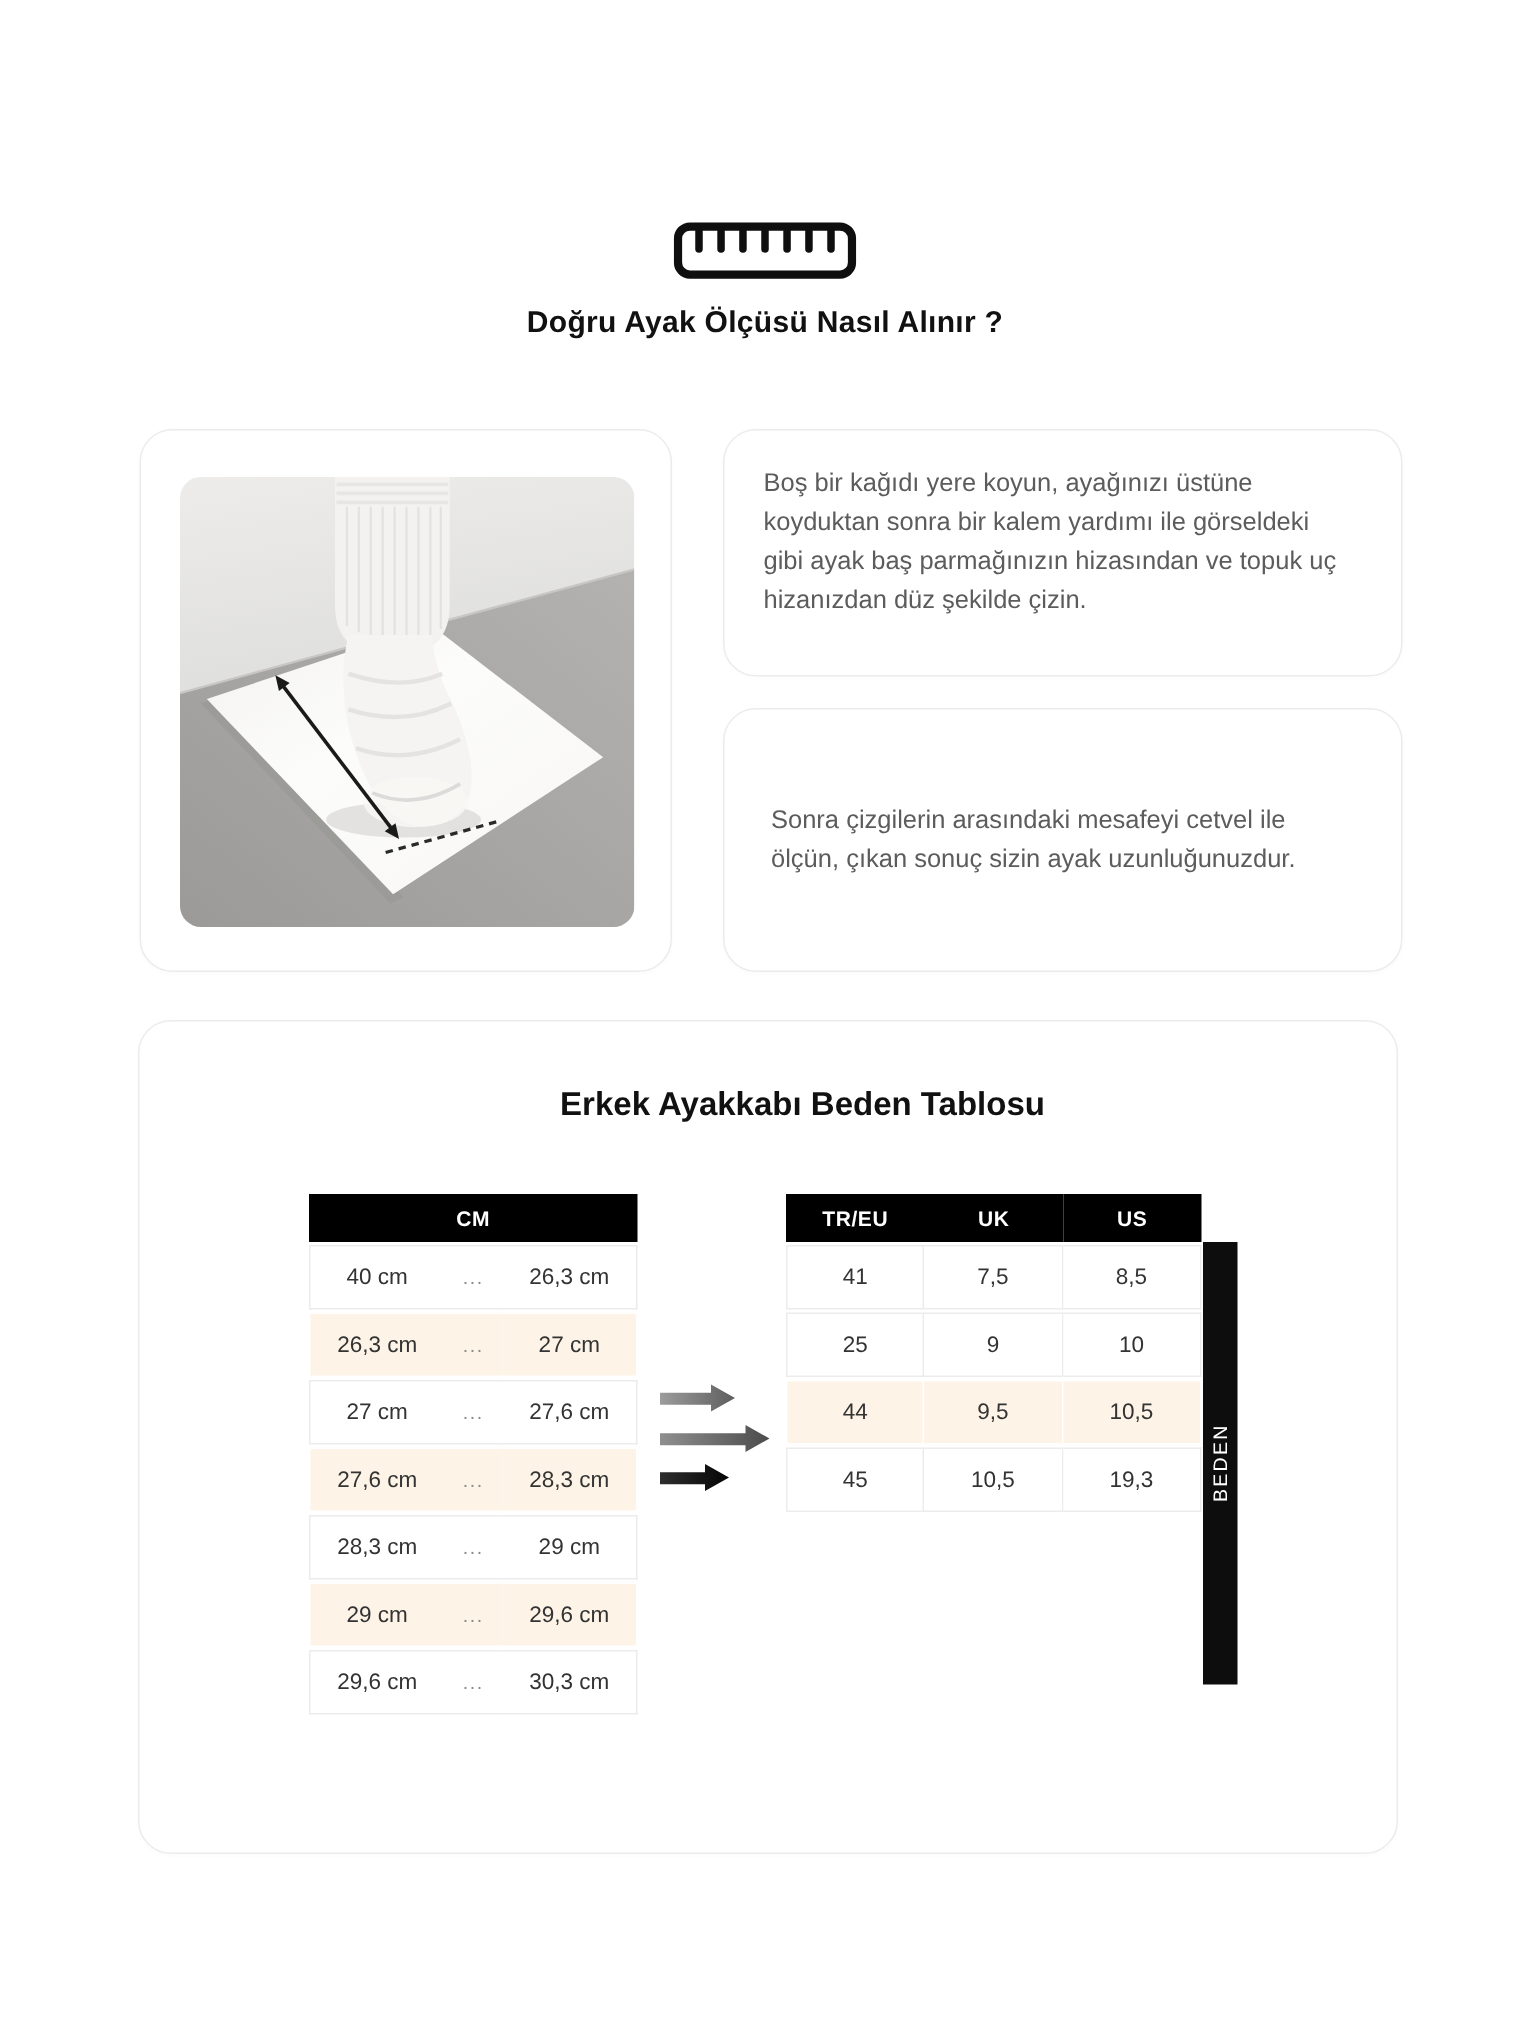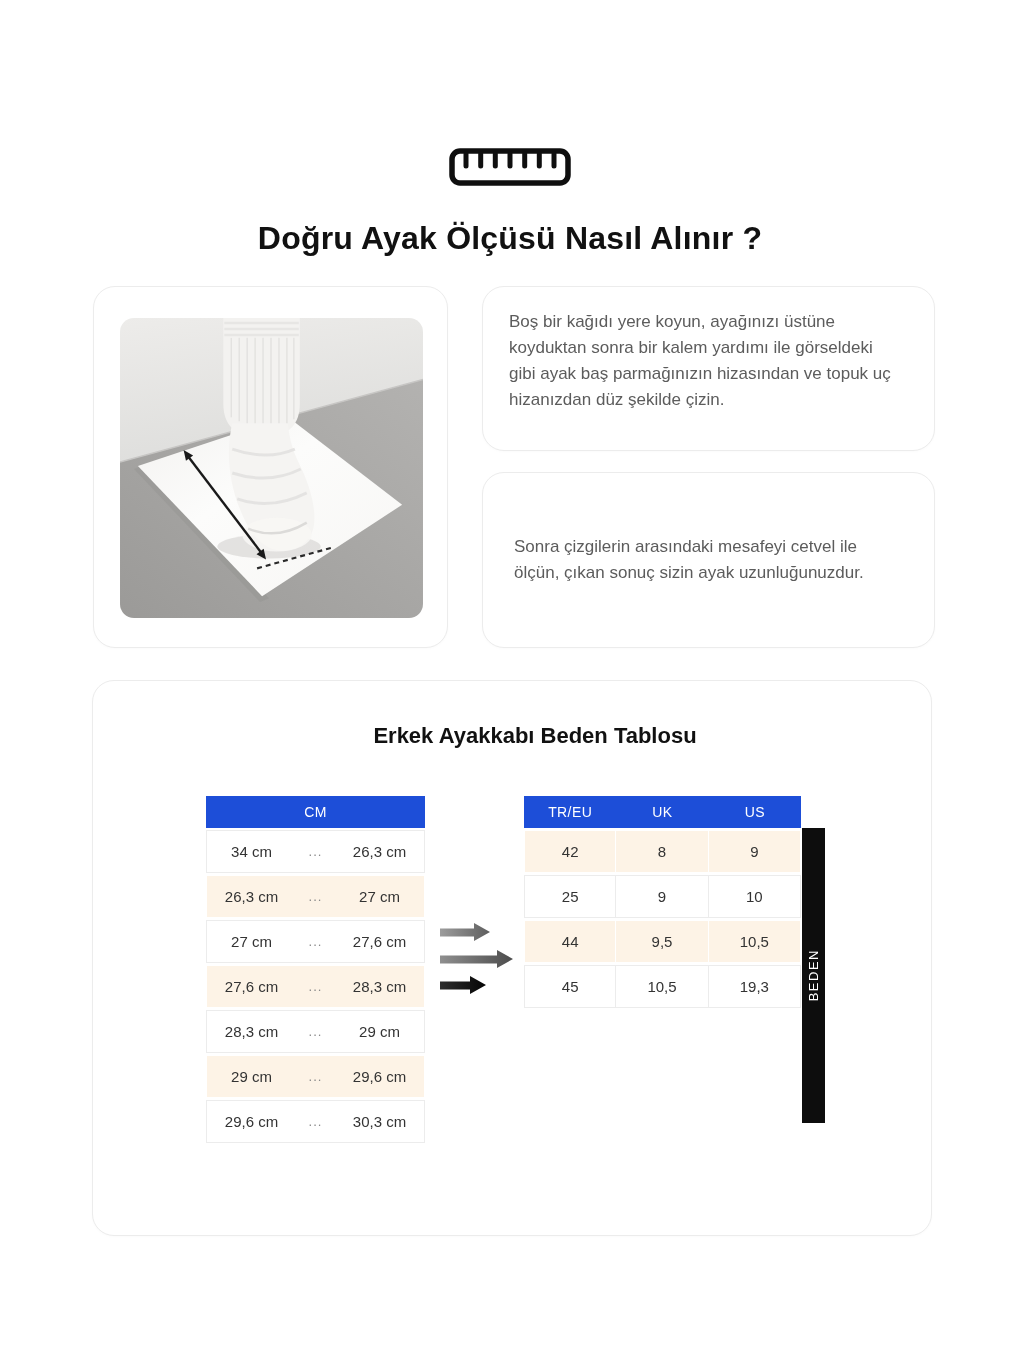--- a/index.html
+++ b/index.html
@@ -1,40 +1,40 @@
 <!DOCTYPE html>
 <html><head>
 <meta charset="utf-8">
 <style>
   html,body{margin:0;padding:0;background:#ffffff;}
   body{font-family:"Liberation Sans","DejaVu Sans",sans-serif;color:#2b2b2b;}
   .page{position:relative;width:1020px;height:1360px;background:#fff;overflow:hidden;margin:0 auto;}
 
   
   .ruler-wrap{position:absolute;top:148px;left:50%;transform:translateX(-50%);}
-  .page-title{position:absolute;top:220px;left:0;width:100%;text-align:center;
-    font-size:32px;font-weight:bold;color:#111;letter-spacing:.2px;}
+  .page-title{position:absolute;top:204px;left:0;width:100%;text-align:center;
+    font-size:20px;font-weight:bold;color:#111;letter-spacing:.2px;}
 
   
   .card{position:absolute;background:#fff;border:1px solid #ececec;border-radius:22px;
     box-shadow:0 1px 3px rgba(0,0,0,.02);box-sizing:border-box;}
   .card-photo{left:93px;top:286px;width:355px;height:362px;}
   .photo{position:absolute;left:26px;top:31px;width:303px;height:300px;border-radius:14px;overflow:hidden;}
   .photo svg{display:block;}
 
   .card-step1{left:482px;top:286px;width:453px;height:165px;padding:22px 26px 0 26px;}
   .card-step2{left:482px;top:472px;width:453px;height:176px;display:flex;align-items:center;padding:0 31px;}
   .step-text{font-size:17px;line-height:26px;color:#5c5c5c;max-width:382px;}
 
   
   .card-table{left:92px;top:680px;width:840px;height:556px;padding-left:46px;}
   .table-title{margin:42px 0 0 0;text-align:center;font-size:22px;font-weight:bold;color:#111;}
 
   table.tbl{position:absolute;border-collapse:separate;border-spacing:0 2px;table-layout:fixed;}
-  .tbl th{background:#1d4ed8;color:#fff;font-size:14px;font-weight:normal;height:30px;letter-spacing:.4px;}
+  .tbl th{background:#000000;color:#fff;font-size:14px;font-weight:bold;height:30px;letter-spacing:.4px;}
   .tbl td{height:41px;text-align:center;vertical-align:middle;font-size:15px;color:#333;background:#fff;
     border-top:1px solid #ececec;border-bottom:1px solid #ececec;padding:0;}
   .tbl td:first-child{border-left:1px solid #ececec;}
   .tbl td:last-child{border-right:1px solid #ececec;}
   .tbl tr.alt td{background:#fdf3e6;border-color:#fff;}
   .tbl-cm{left:113px;top:113px;width:219px;}
   .tbl-cm col.c-val{width:90px;} .tbl-cm col.c-dots{width:39px;}
   .tbl-cm td.dots{font-size:13px;color:#8a8a8a;letter-spacing:1px;}
   .tbl-sizes{left:431px;top:113px;width:277px;}
   .tbl-sizes td{border-right:1px solid #ececec;}
@@ -152,21 +152,21 @@
           <col class="c-dots">
           <col class="c-val">
         </colgroup>
       <thead>
         <tr>
             <th colspan="3">CM</th>
           </tr>
       </thead>
       <tbody>
         <tr>
-          <td>34 cm</td>
+          <td>40 cm</td>
           <td class="dots">...</td>
           <td>26,3 cm</td>
         </tr>
         <tr class="alt">
           <td>26,3 cm</td>
           <td class="dots">...</td>
           <td>27 cm</td>
         </tr>
         <tr>
           <td>27 cm</td>
@@ -220,24 +220,24 @@
 
     <table class="tbl tbl-sizes">
       <thead>
         <tr>
           <th>TR/EU</th>
           <th>UK</th>
           <th>US</th>
         </tr>
       </thead>
       <tbody>
-        <tr class="alt">
-          <td>42</td>
-          <td>8</td>
-          <td>9</td>
+        <tr>
+          <td>41</td>
+          <td>7,5</td>
+          <td>8,5</td>
         </tr>
         <tr>
           <td>25</td>
           <td>9</td>
           <td>10</td>
         </tr>
         <tr class="alt">
           <td>44</td>
           <td>9,5</td>
           <td>10,5</td>

